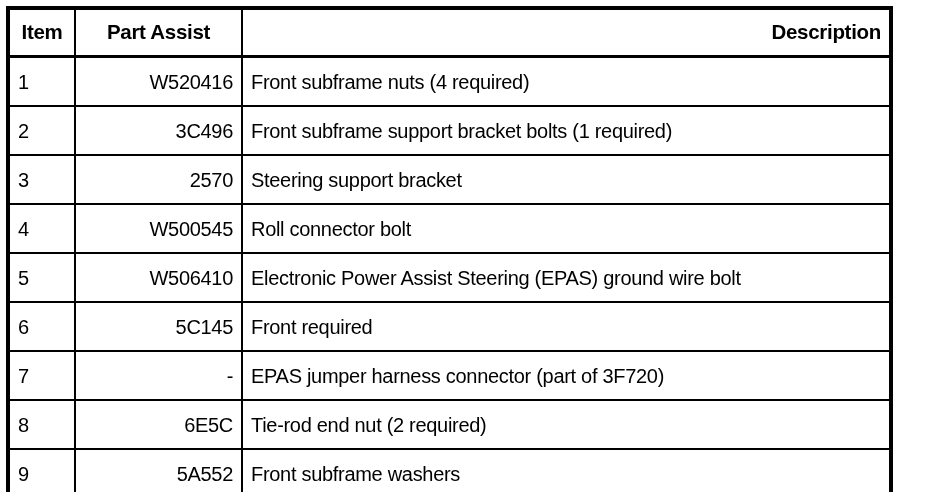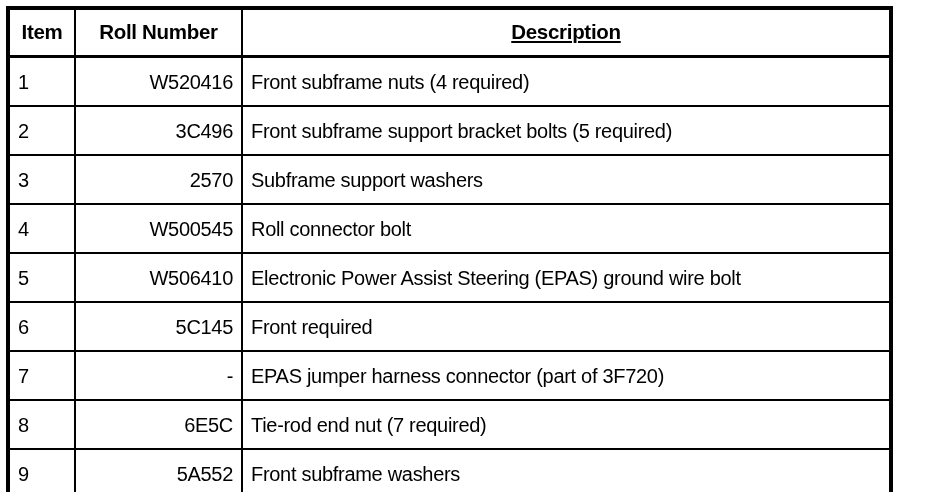--- a/index.html
+++ b/index.html
@@ -57,22 +57,21 @@
     height: 45px;
     font-size: 20.5px;
     border-bottom: 3px solid #000000;
   }
 
   .th-item,
   .th-part {
     text-align: center;
   }
   .th-desc {
-    text-align: center;
-    text-decoration: underline;
+    text-align: right;
   }
 
   .cell-item {
     text-align: left;
     padding-left: 7px;
   }
   .cell-part {
     text-align: right;
     padding-left: 9px;
   }
@@ -88,39 +87,39 @@
 
   <table class="parts-table">
     <colgroup>
       <col class="col-item">
       <col class="col-part">
       <col class="col-desc">
     </colgroup>
     <thead>
       <tr>
         <th class="th-item">Item</th>
-        <th class="th-part">Roll Number</th>
+        <th class="th-part">Part Assist</th>
         <th class="th-desc">Description</th>
       </tr>
     </thead>
     <tbody>
       <tr>
         <td class="cell-item">1</td>
         <td class="cell-part">W520416</td>
         <td class="cell-desc">Front subframe nuts (4 required)</td>
       </tr>
       <tr>
         <td class="cell-item">2</td>
         <td class="cell-part">3C496</td>
-        <td class="cell-desc">Front subframe support bracket bolts (5 required)</td>
+        <td class="cell-desc">Front subframe support bracket bolts (1 required)</td>
       </tr>
       <tr>
         <td class="cell-item">3</td>
         <td class="cell-part">2570</td>
-        <td class="cell-desc">Subframe support washers</td>
+        <td class="cell-desc">Steering support bracket</td>
       </tr>
       <tr>
         <td class="cell-item">4</td>
         <td class="cell-part">W500545</td>
         <td class="cell-desc">Roll connector bolt</td>
       </tr>
       <tr>
         <td class="cell-item">5</td>
         <td class="cell-part">W506410</td>
         <td class="cell-desc">Electronic Power Assist Steering (EPAS) ground wire bolt</td>
@@ -131,21 +130,21 @@
         <td class="cell-desc">Front required</td>
       </tr>
       <tr>
         <td class="cell-item">7</td>
         <td class="cell-part">-</td>
         <td class="cell-desc">EPAS jumper harness connector (part of 3F720)</td>
       </tr>
       <tr>
         <td class="cell-item">8</td>
         <td class="cell-part">6E5C</td>
-        <td class="cell-desc">Tie-rod end nut (7 required)</td>
+        <td class="cell-desc">Tie-rod end nut (2 required)</td>
       </tr>
       <tr>
         <td class="cell-item">9</td>
         <td class="cell-part">5A552</td>
         <td class="cell-desc">Front subframe washers</td>
       </tr>
     </tbody>
   </table>
 
 </div>

